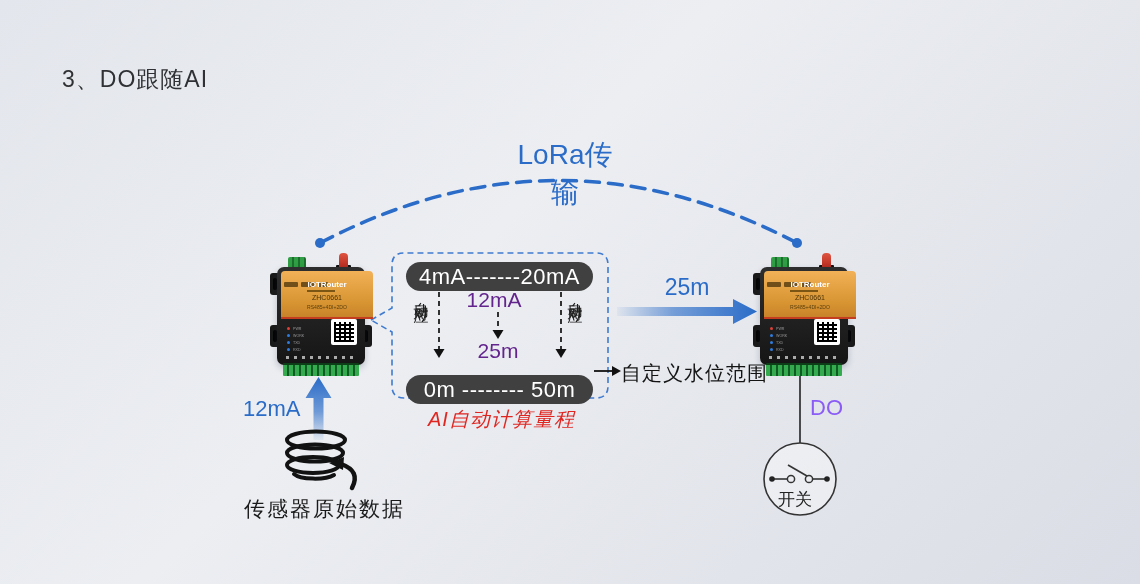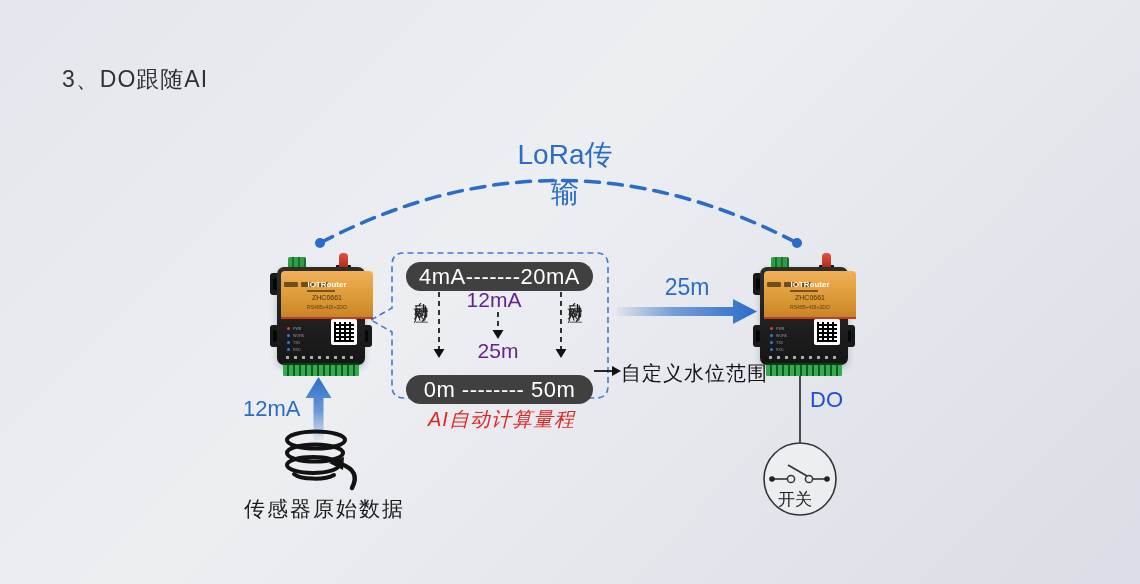--- a/index.html
+++ b/index.html
@@ -23,21 +23,21 @@
   }
   .vnote-left{left:413px;}
   .vnote-right{left:567px;}
   .sample-in{left:462px;top:288px;width:64px;text-align:center;font-size:21px;color:#63258d;}
   .sample-out{left:470px;top:339px;width:56px;text-align:center;font-size:21px;color:#63258d;}
   .caption-red{left:428px;top:406px;font-size:20px;color:#e02621;letter-spacing:1px;font-style:italic;}
   .range-label{left:621px;top:360px;font-size:20px;color:#141414;letter-spacing:1px;}
   .trans-dist{left:660px;top:274px;width:54px;text-align:center;font-size:23px;color:#2a6cc8;}
   .sensor-current{left:243px;top:396px;font-size:22px;color:#2a6cc8;}
   .sensor-label{left:244px;top:495px;font-size:21px;color:#1a1a1a;letter-spacing:2px;}
-  .do-label{left:810px;top:387px;font-size:22px;color:#1d4ed8;}
+  .do-label{left:810px;top:395px;font-size:22px;color:#8b5cf6;}
   .switch-label{left:778px;top:488px;width:44px;text-align:left;font-size:17px;color:#222;}
 
   
   .device{width:88px;height:122px;}
   .device .tab{position:absolute;width:11px;height:22px;background:#191919;border-radius:3px;}
   .device .tab i{position:absolute;left:3px;top:5px;width:4px;height:12px;background:#040404;border-radius:2px;display:block;}
   .device .tab.lt{left:-7px;top:20px;} .device .tab.lb{left:-7px;top:72px;}
   .device .tab.rt{right:-7px;top:20px;} .device .tab.rb{right:-7px;top:72px;}
   .device .antenna{position:absolute;left:62px;top:0;width:9px;height:16px;border-radius:4px 4px 1px 1px;background:linear-gradient(180deg,#df5340,#b0271b);}
   .device .antenna-base{position:absolute;left:59px;top:12px;width:15px;height:5px;background:#101010;border-radius:1px;}

